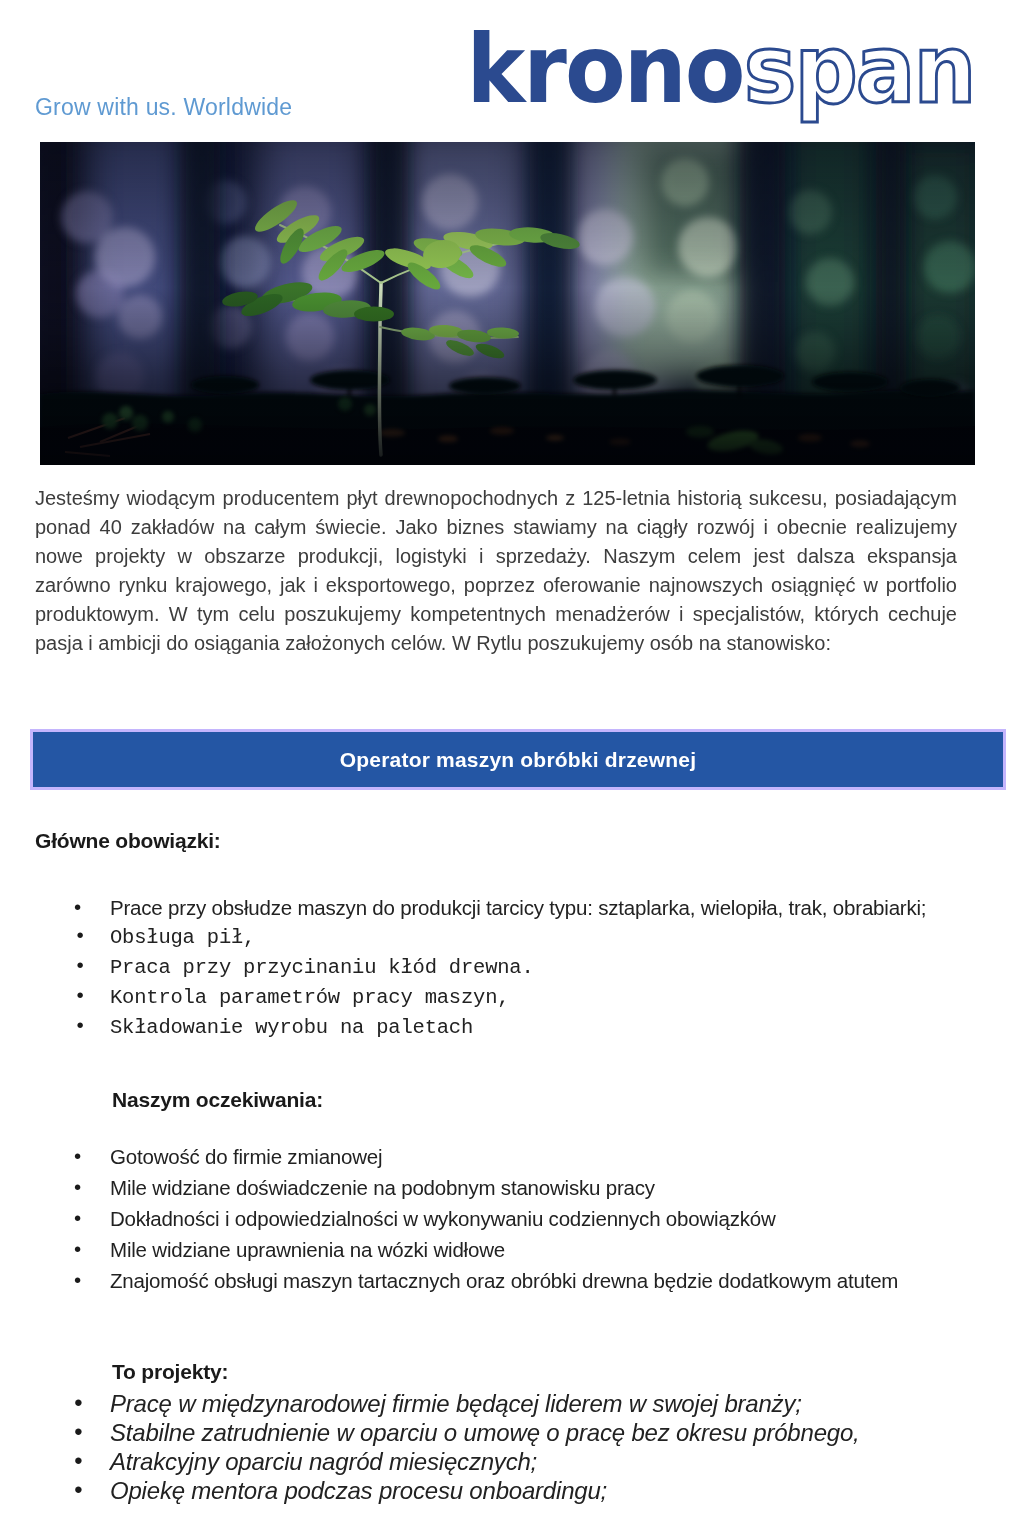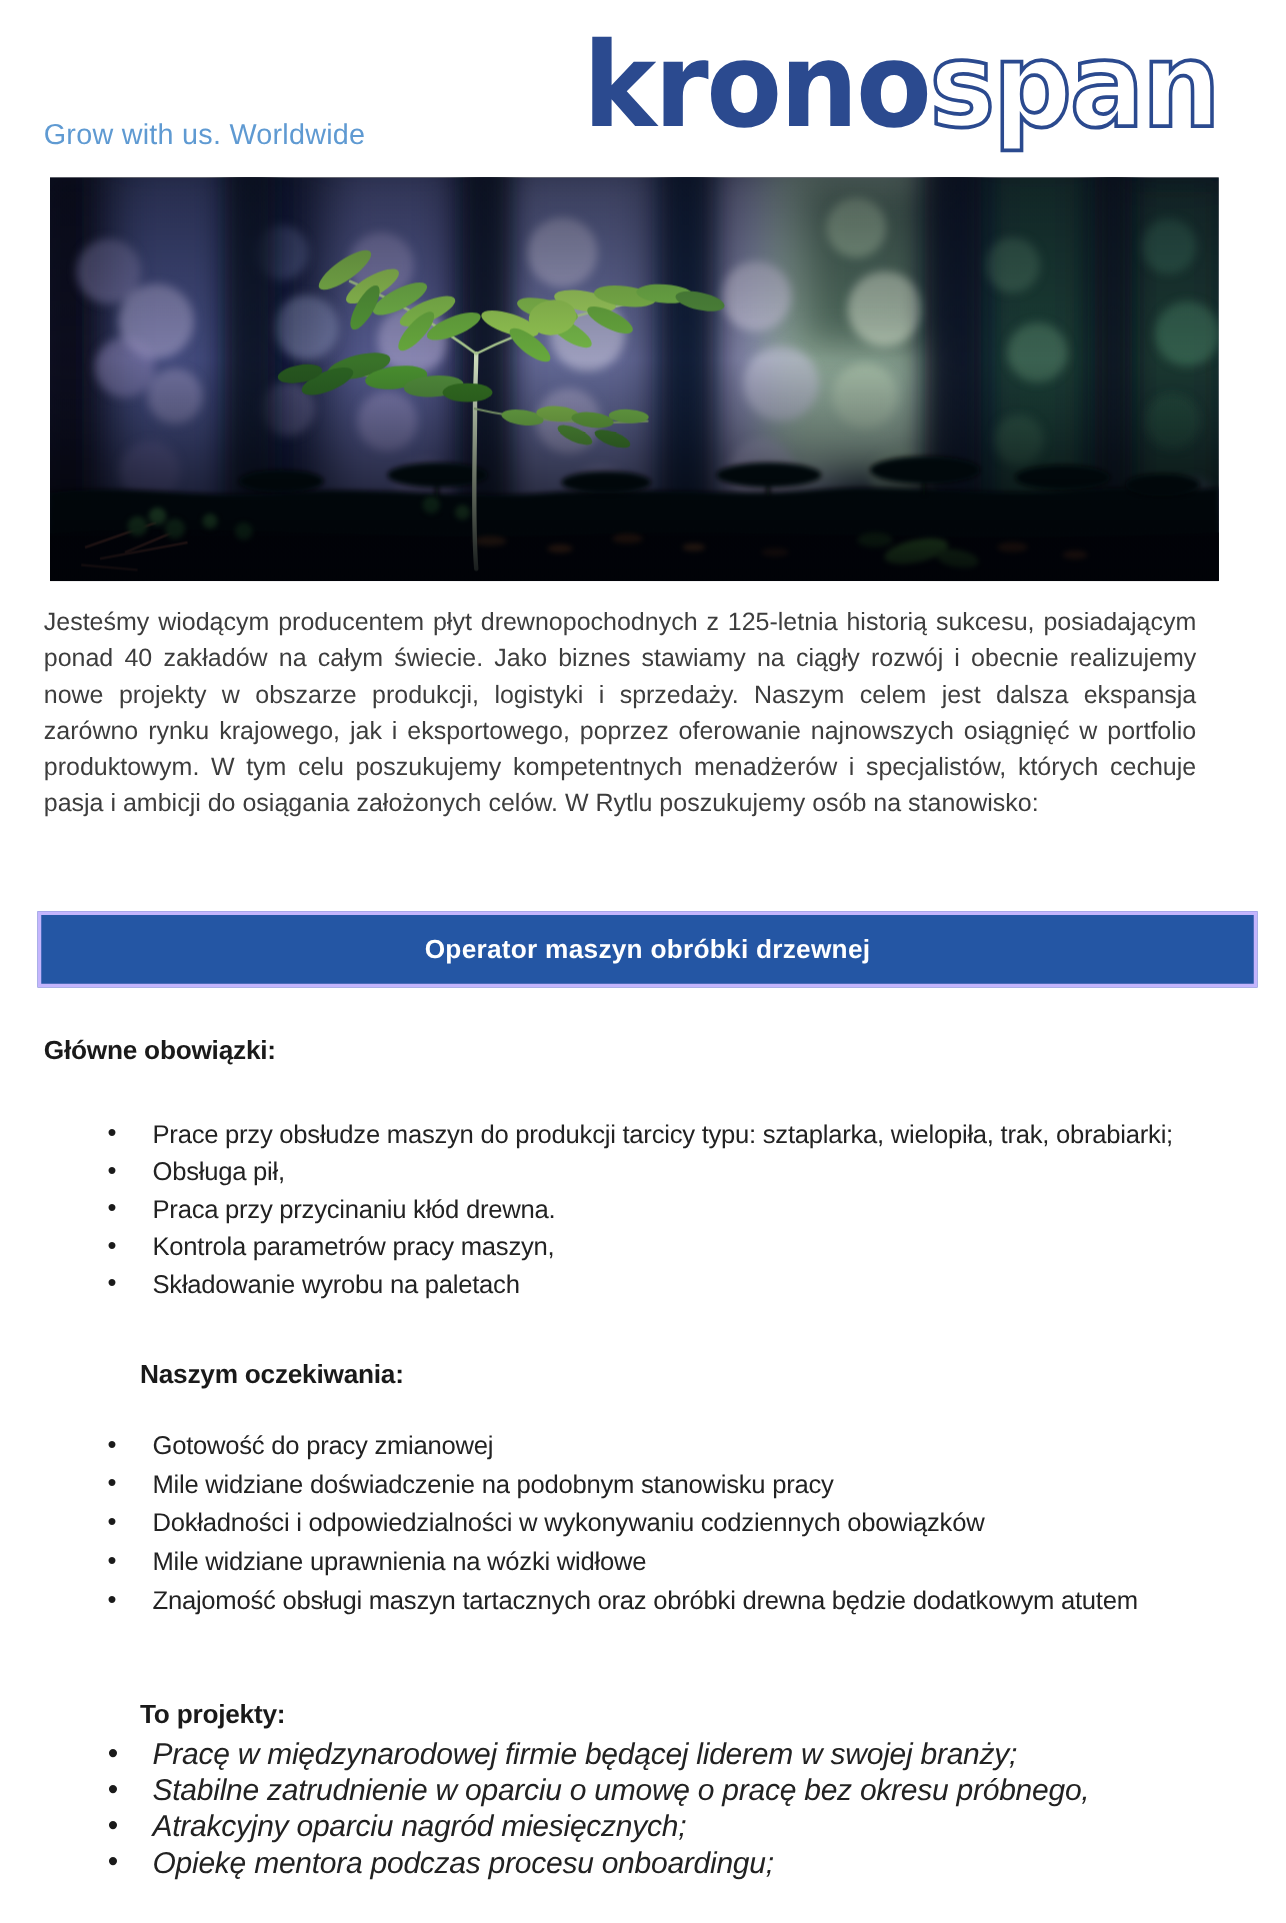--- a/index.html
+++ b/index.html
@@ -42,26 +42,26 @@
   .sec-heading{
     position:absolute;font-size:21px;font-weight:700;color:#1a1a1a;letter-spacing:-0.2px;
   }
   .h-duties{left:35px;top:829px;}
   .h-expect{left:112px;top:1088px;}
   .h-offer{left:112px;top:1360px;}
   ul.blist{
     position:absolute;left:110px;width:832px;list-style:none;
     color:#222222;letter-spacing:-0.2px;
   }
-  ul.blist li{position:relative;margin-left:12px;}
+  ul.blist li{position:relative;}
   ul.blist li::before{
     content:"\2022";position:absolute;left:-36px;top:-1px;color:#1a1a1a;
   }
   ul.duties{top:895px;font-size:20.5px;line-height:26px;}
-  ul.duties li + li{margin-top:4px;}
+  ul.duties li + li{margin-top:4px;font-family:Liberation Mono, monospace;}
   ul.expect{top:1141px;font-size:20.5px;line-height:31px;}
   ul.offer{top:1389px;font-size:24px;line-height:29px;font-style:italic;}
 </style>
 </head>
 <body>
 
 <div class="tagline">Grow with us. Worldwide</div>
 
 <div class="logo">
   <span class="solid">krono</span><span class="outline">span</span>
@@ -241,21 +241,21 @@
 <ul class="blist duties">
   <li>Prace przy obsłudze maszyn do produkcji tarcicy typu: sztaplarka, wielopiła, trak, obrabiarki;</li>
   <li>Obsługa pił,</li>
   <li>Praca przy przycinaniu kłód drewna.</li>
   <li>Kontrola parametrów pracy maszyn,</li>
   <li>Składowanie wyrobu na paletach</li>
 </ul>
 
 <div class="sec-heading h-expect">Naszym oczekiwania:</div>
 <ul class="blist expect">
-  <li>Gotowość do pracy zmianowej</li>
+  <li>Gotowość do firmie zmianowej</li>
   <li>Mile widziane doświadczenie na podobnym stanowisku pracy</li>
   <li>Dokładności i odpowiedzialności w wykonywaniu codziennych obowiązków</li>
   <li>Mile widziane uprawnienia na wózki widłowe</li>
   <li>Znajomość obsługi maszyn tartacznych oraz obróbki drewna będzie dodatkowym atutem</li>
 </ul>
 
 <div class="sec-heading h-offer">To projekty:</div>
 <ul class="blist offer">
   <li>Pracę w międzynarodowej firmie będącej liderem w swojej branży;</li>
   <li>Stabilne zatrudnienie w oparciu o umowę o pracę bez okresu próbnego,</li>

